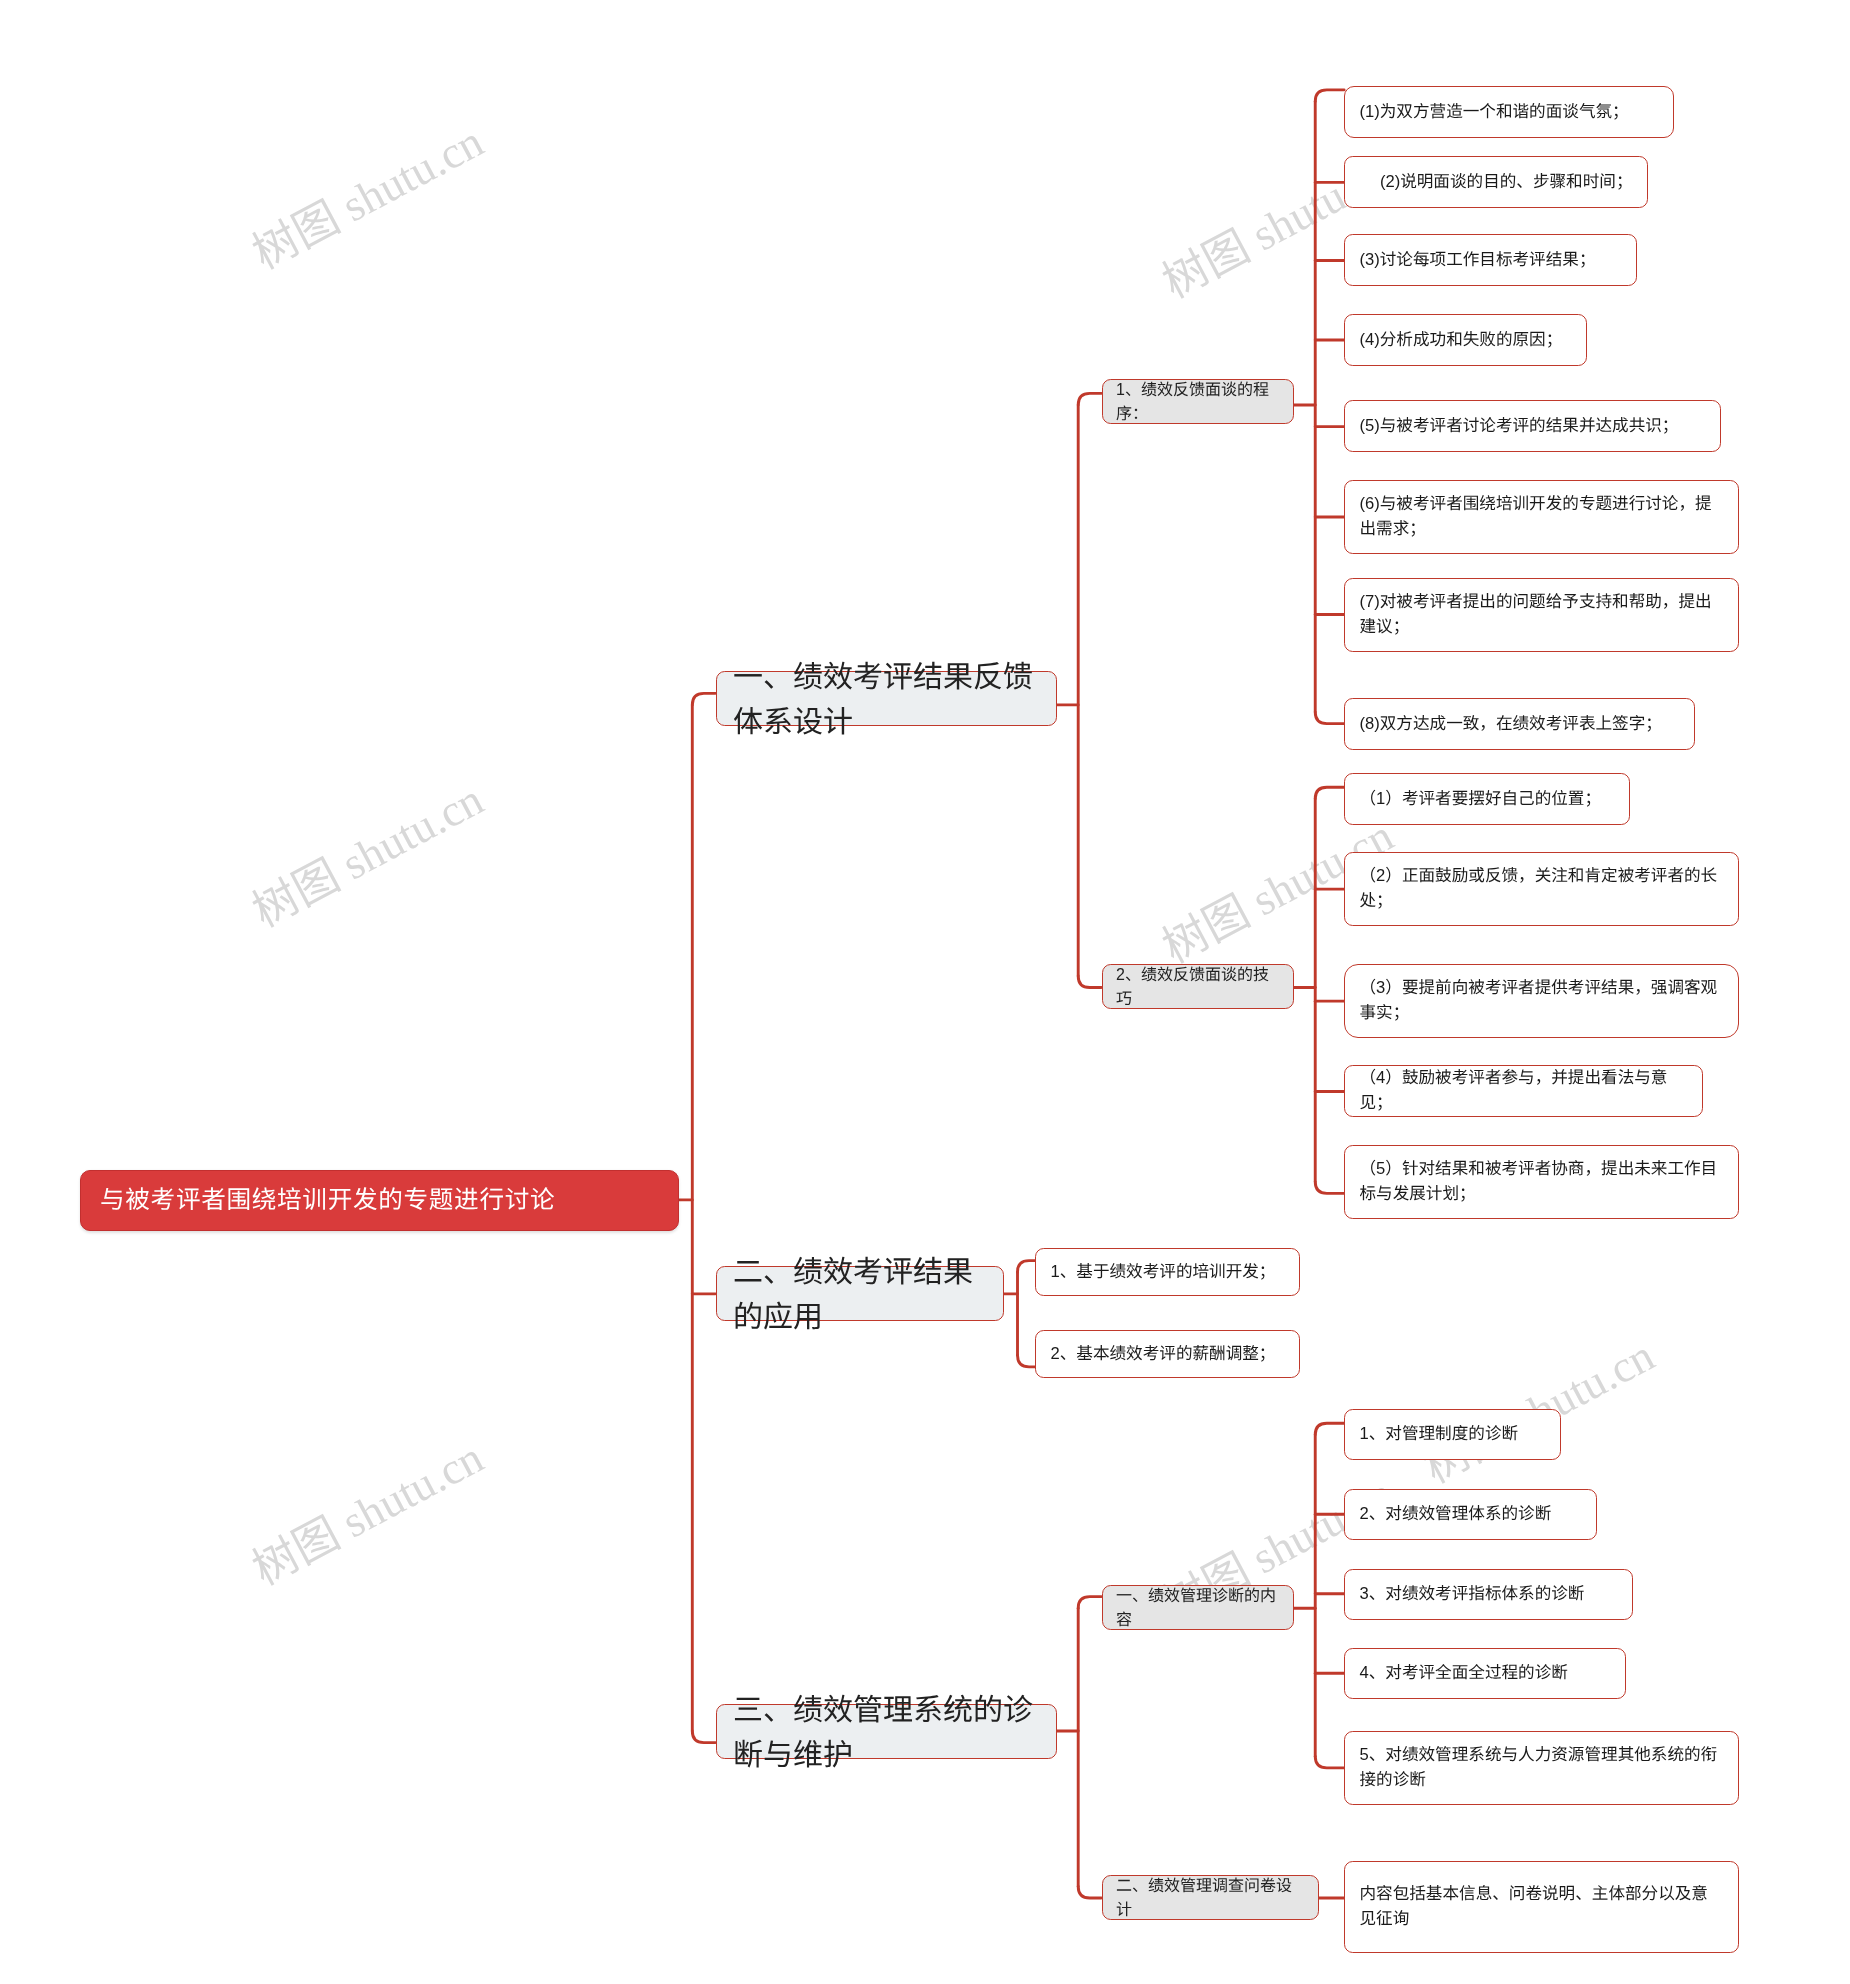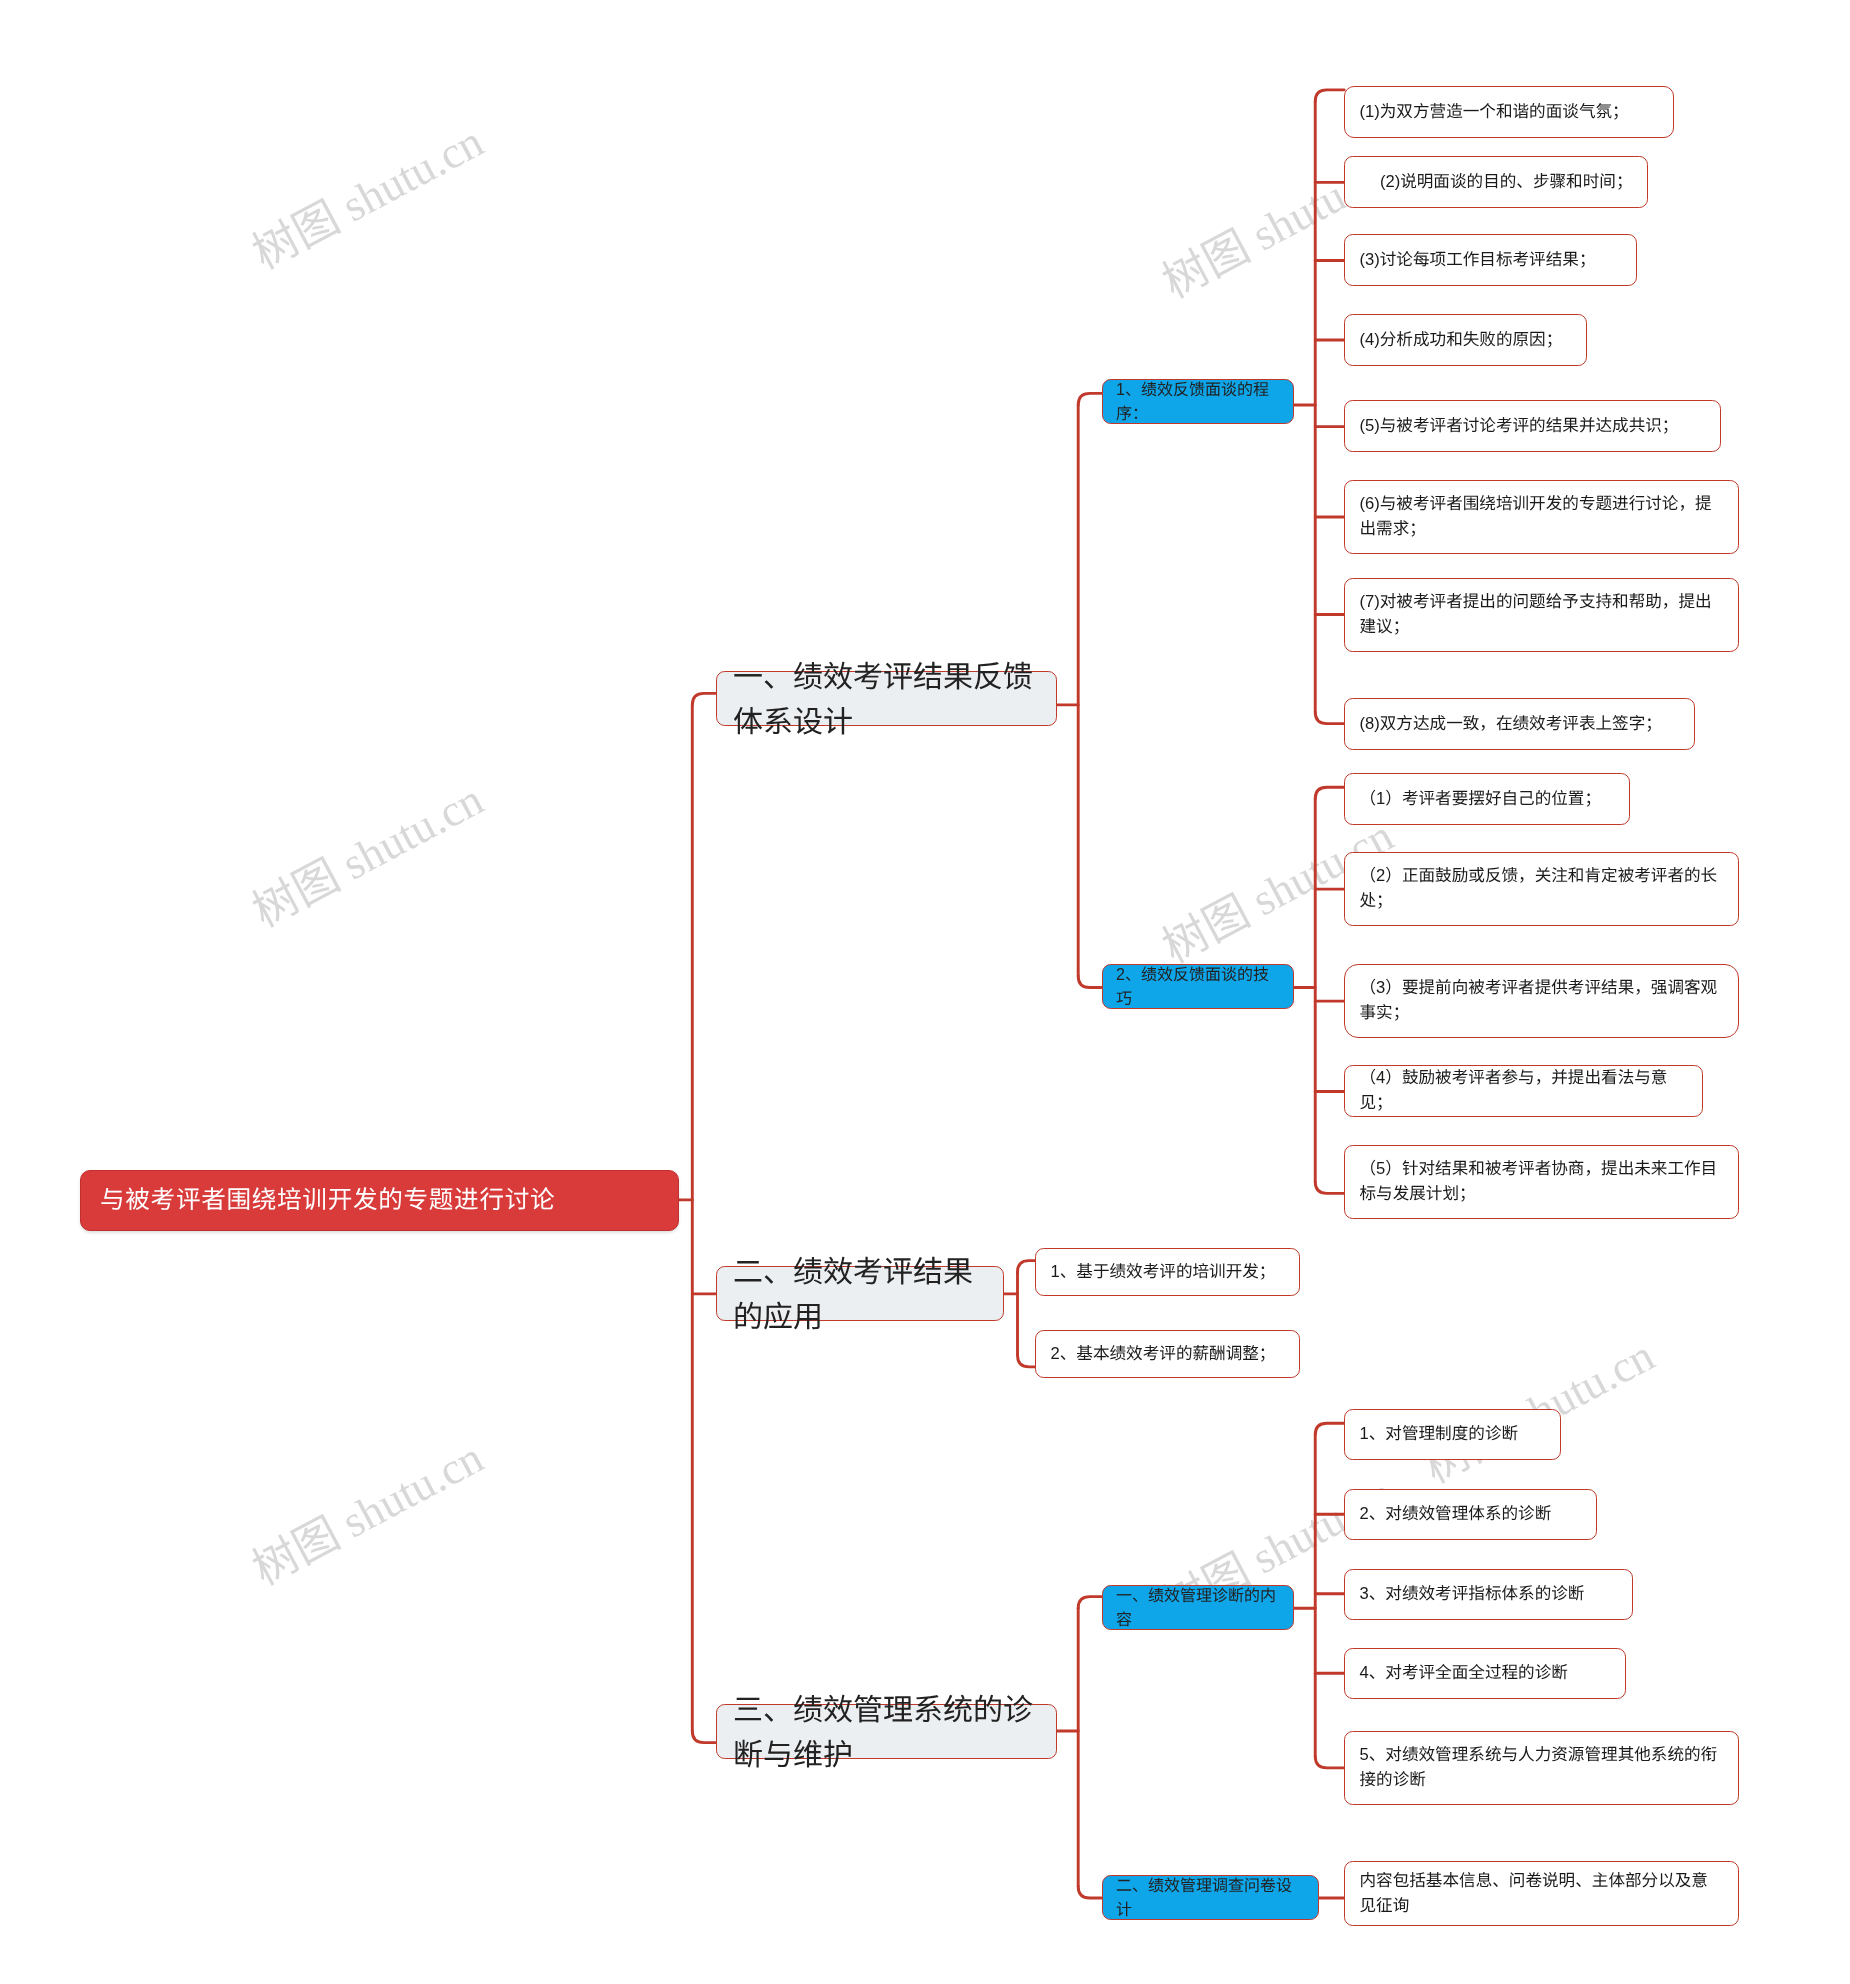--- a/index.html
+++ b/index.html
@@ -56,21 +56,21 @@
   .lvl1{
     background:#eceff1;
     border:1.4px solid #c0392b;
     border-radius:8.7px;
     color:#222222;
     font-size:30px;
     padding:0 16px;
   }
 
   .lvl2{
-    background:#0ea5e9;
+    background:#e5e5e5;
     border:1.4px solid #c0392b;
     border-radius:8.7px;
     color:#222222;
     font-size:16px;
     padding:0 13px;
   }
 
   .leaf{
     background:#ffffff;
     border:1.4px solid #c0392b;
@@ -238,16 +238,16 @@
 <div class="node leaf" style="left:1344px; top:1569px; width:289px; height:51px;align-items:center;">
   <span class="txt">3、对绩效考评指标体系的诊断</span>
 </div>
 <div class="node leaf" style="left:1344px; top:1648px; width:282px; height:51px;">
   <span class="txt">4、对考评全面全过程的诊断</span>
 </div>
 <div class="node leaf" style="left:1344px; top:1731px; width:395px; height:74px;">
   <span class="txt">5、对绩效管理系统与人力资源管理其他系统的衔接的诊断</span>
 </div>
 
-<div class="node leaf" style="left:1344px; top:1861px; width:395px; height:65px;">
+<div class="node leaf" style="left:1344px; top:1861px; width:395px; height:92px;">
   <span class="txt">内容包括基本信息、问卷说明、主体部分以及意见征询</span>
 </div>
 
 
 </body></html>

